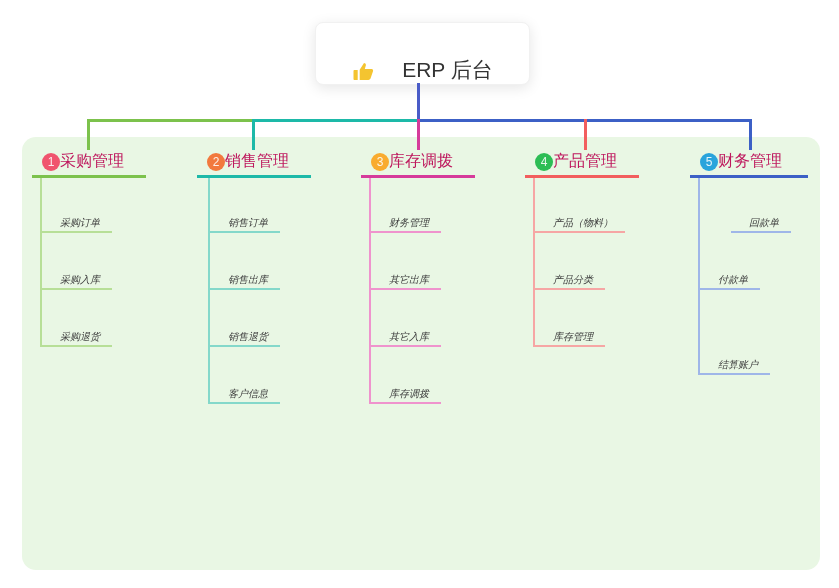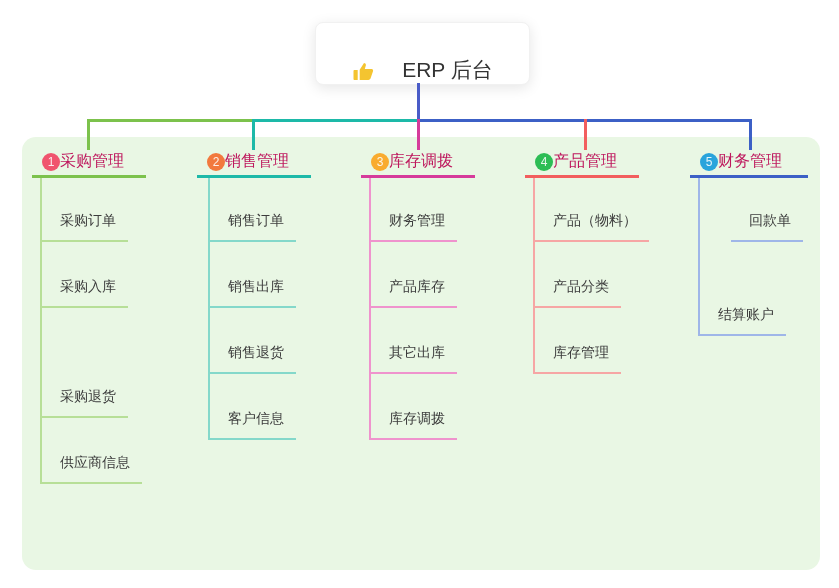--- a/index.html
+++ b/index.html
@@ -33,23 +33,23 @@
     width:18px;height:18px;border-radius:50%;margin-left:10px;
     display:flex;align-items:center;justify-content:center;
     color:rgba(255,255,255,.88);font-size:12px;line-height:1;flex:0 0 auto;
   }
   .branch-label{font-size:16px;font-weight:500;color:#be185d;white-space:nowrap;}
   .children{
     position:relative;margin-left:8px;border-left:2px solid #ccc;
   }
   .child{
     display:flex;align-items:flex-end;width:fit-content;
-    height:54px;padding:0 12px 10px 18px;
+    height:54px;padding:0 12px 1px 18px;
     border-bottom:2px solid #ccc;
-    font-size:14px;color:#3c3c3c;white-space:nowrap;
+    font-size:10px;color:#3c3c3c;white-space:nowrap;font-style:italic;
   }
   .child:first-child{height:52px;}
 </style>
 </head>
 <body>
 
 <div id="stage">
   <div id="panel" style="background: rgb(233, 247, 228);"></div>
 
   <div id="root-card">
@@ -74,22 +74,21 @@
     </div>
   <div id="branches">
       <div class="branch" style="left: 32px;">
         <div class="branch-header" style="width: 114px; border-bottom-color: rgb(124, 194, 76);">
           <span class="badge" style="background: rgb(240, 84, 110);">1</span>
           <span class="branch-label">采购管理</span>
         </div>
         <div class="children" style="border-left-color: rgb(183, 223, 151);">
           <div class="child" style="border-bottom-color: rgb(183, 223, 151);">采购订单</div>
           <div class="child" style="border-bottom-color: rgb(183, 223, 151);">采购入库</div>
-          <div class="child" style="border-bottom-color: rgb(183, 223, 151); margin-top: 44px;">采购退货</div>
-          <div class="child" style="border-bottom-color: rgb(183, 223, 151);">供应商信息</div>
+          <div class="child" style="border-bottom-color: rgb(183, 223, 151);">采购退货</div>
         </div>
       </div>
       <div class="branch" style="left: 197px;">
         <div class="branch-header" style="width: 114px; border-bottom-color: rgb(29, 185, 168);">
           <span class="badge" style="background: rgb(242, 121, 62);">2</span>
           <span class="branch-label">销售管理</span>
         </div>
         <div class="children" style="border-left-color: rgb(132, 216, 202); margin-left: 11px;">
           <div class="child" style="border-bottom-color: rgb(132, 216, 202);">销售订单</div>
           <div class="child" style="border-bottom-color: rgb(132, 216, 202);">销售出库</div>
@@ -97,22 +96,22 @@
           <div class="child" style="border-bottom-color: rgb(132, 216, 202);">客户信息</div>
         </div>
       </div>
       <div class="branch" style="left: 361px;">
         <div class="branch-header" style="width: 114px; border-bottom-color: rgb(214, 59, 155);">
           <span class="badge" style="background: rgb(249, 171, 47);">3</span>
           <span class="branch-label">库存调拨</span>
         </div>
         <div class="children" style="border-left-color: rgb(239, 147, 205);">
           <div class="child" style="border-bottom-color: rgb(239, 147, 205);">财务管理</div>
-          <div class="child" style="border-bottom-color: rgb(239, 147, 205);">产品库存</div>
           <div class="child" style="border-bottom-color: rgb(239, 147, 205);">其它出库</div>
+          <div class="child" style="border-bottom-color: rgb(239, 147, 205);">其它入库</div>
           <div class="child" style="border-bottom-color: rgb(239, 147, 205);">库存调拨</div>
         </div>
       </div>
       <div class="branch" style="left: 525px;">
         <div class="branch-header" style="width: 114px; border-bottom-color: rgb(242, 94, 94);">
           <span class="badge" style="background: rgb(45, 189, 85);">4</span>
           <span class="branch-label">产品管理</span>
         </div>
         <div class="children" style="border-left-color: rgb(246, 166, 164);">
           <div class="child" style="border-bottom-color: rgb(246, 166, 164);">产品（物料）</div>
@@ -120,17 +119,18 @@
           <div class="child" style="border-bottom-color: rgb(246, 166, 164);">库存管理</div>
         </div>
       </div>
       <div class="branch" style="left: 690px;">
         <div class="branch-header" style="width: 118px; border-bottom-color: rgb(60, 96, 198);">
           <span class="badge" style="background: rgb(41, 164, 220);">5</span>
           <span class="branch-label">财务管理</span>
         </div>
         <div class="children" style="border-left-color: rgb(159, 182, 232);">
           <div class="child" style="border-bottom-color: rgb(159, 182, 232); margin-left: 31px;">回款单</div>
+          <div class="child" style="border-bottom-color: rgb(159, 182, 232);">付款单</div>
           <div class="child" style="border-bottom-color: rgb(159, 182, 232); margin-top: 28px;">结算账户</div>
         </div>
       </div>
     </div>
 </div>
 
 </body></html>

